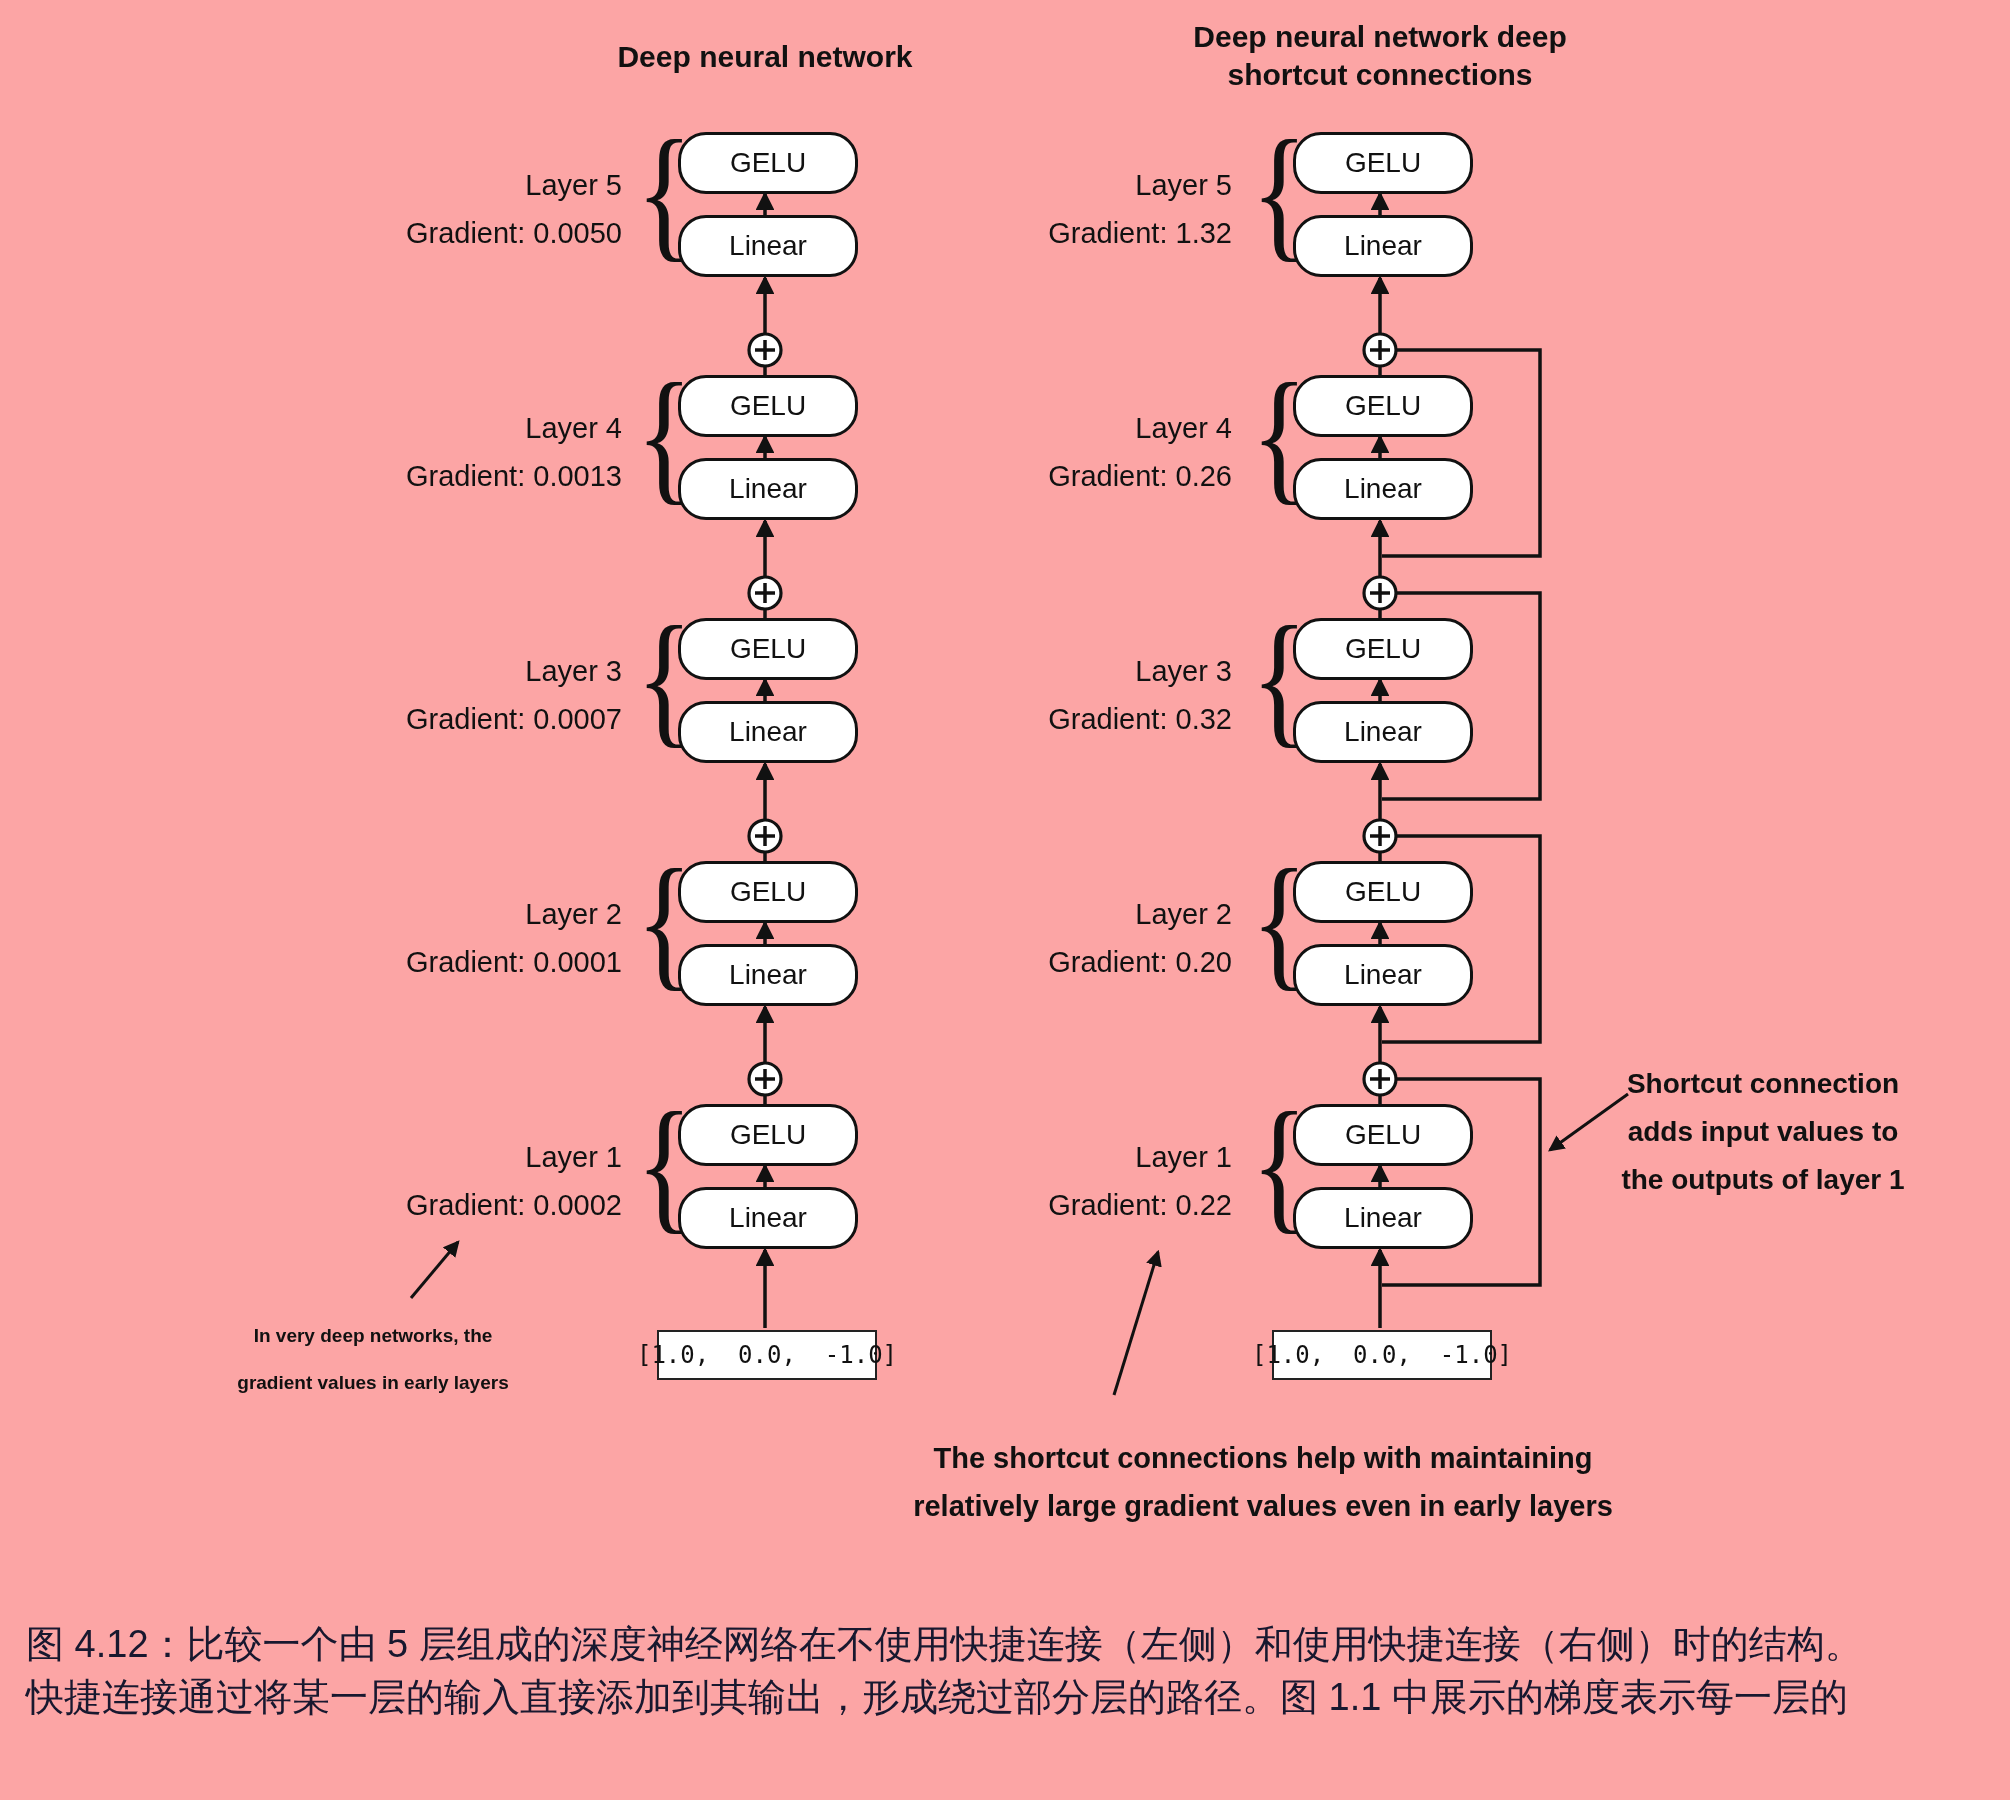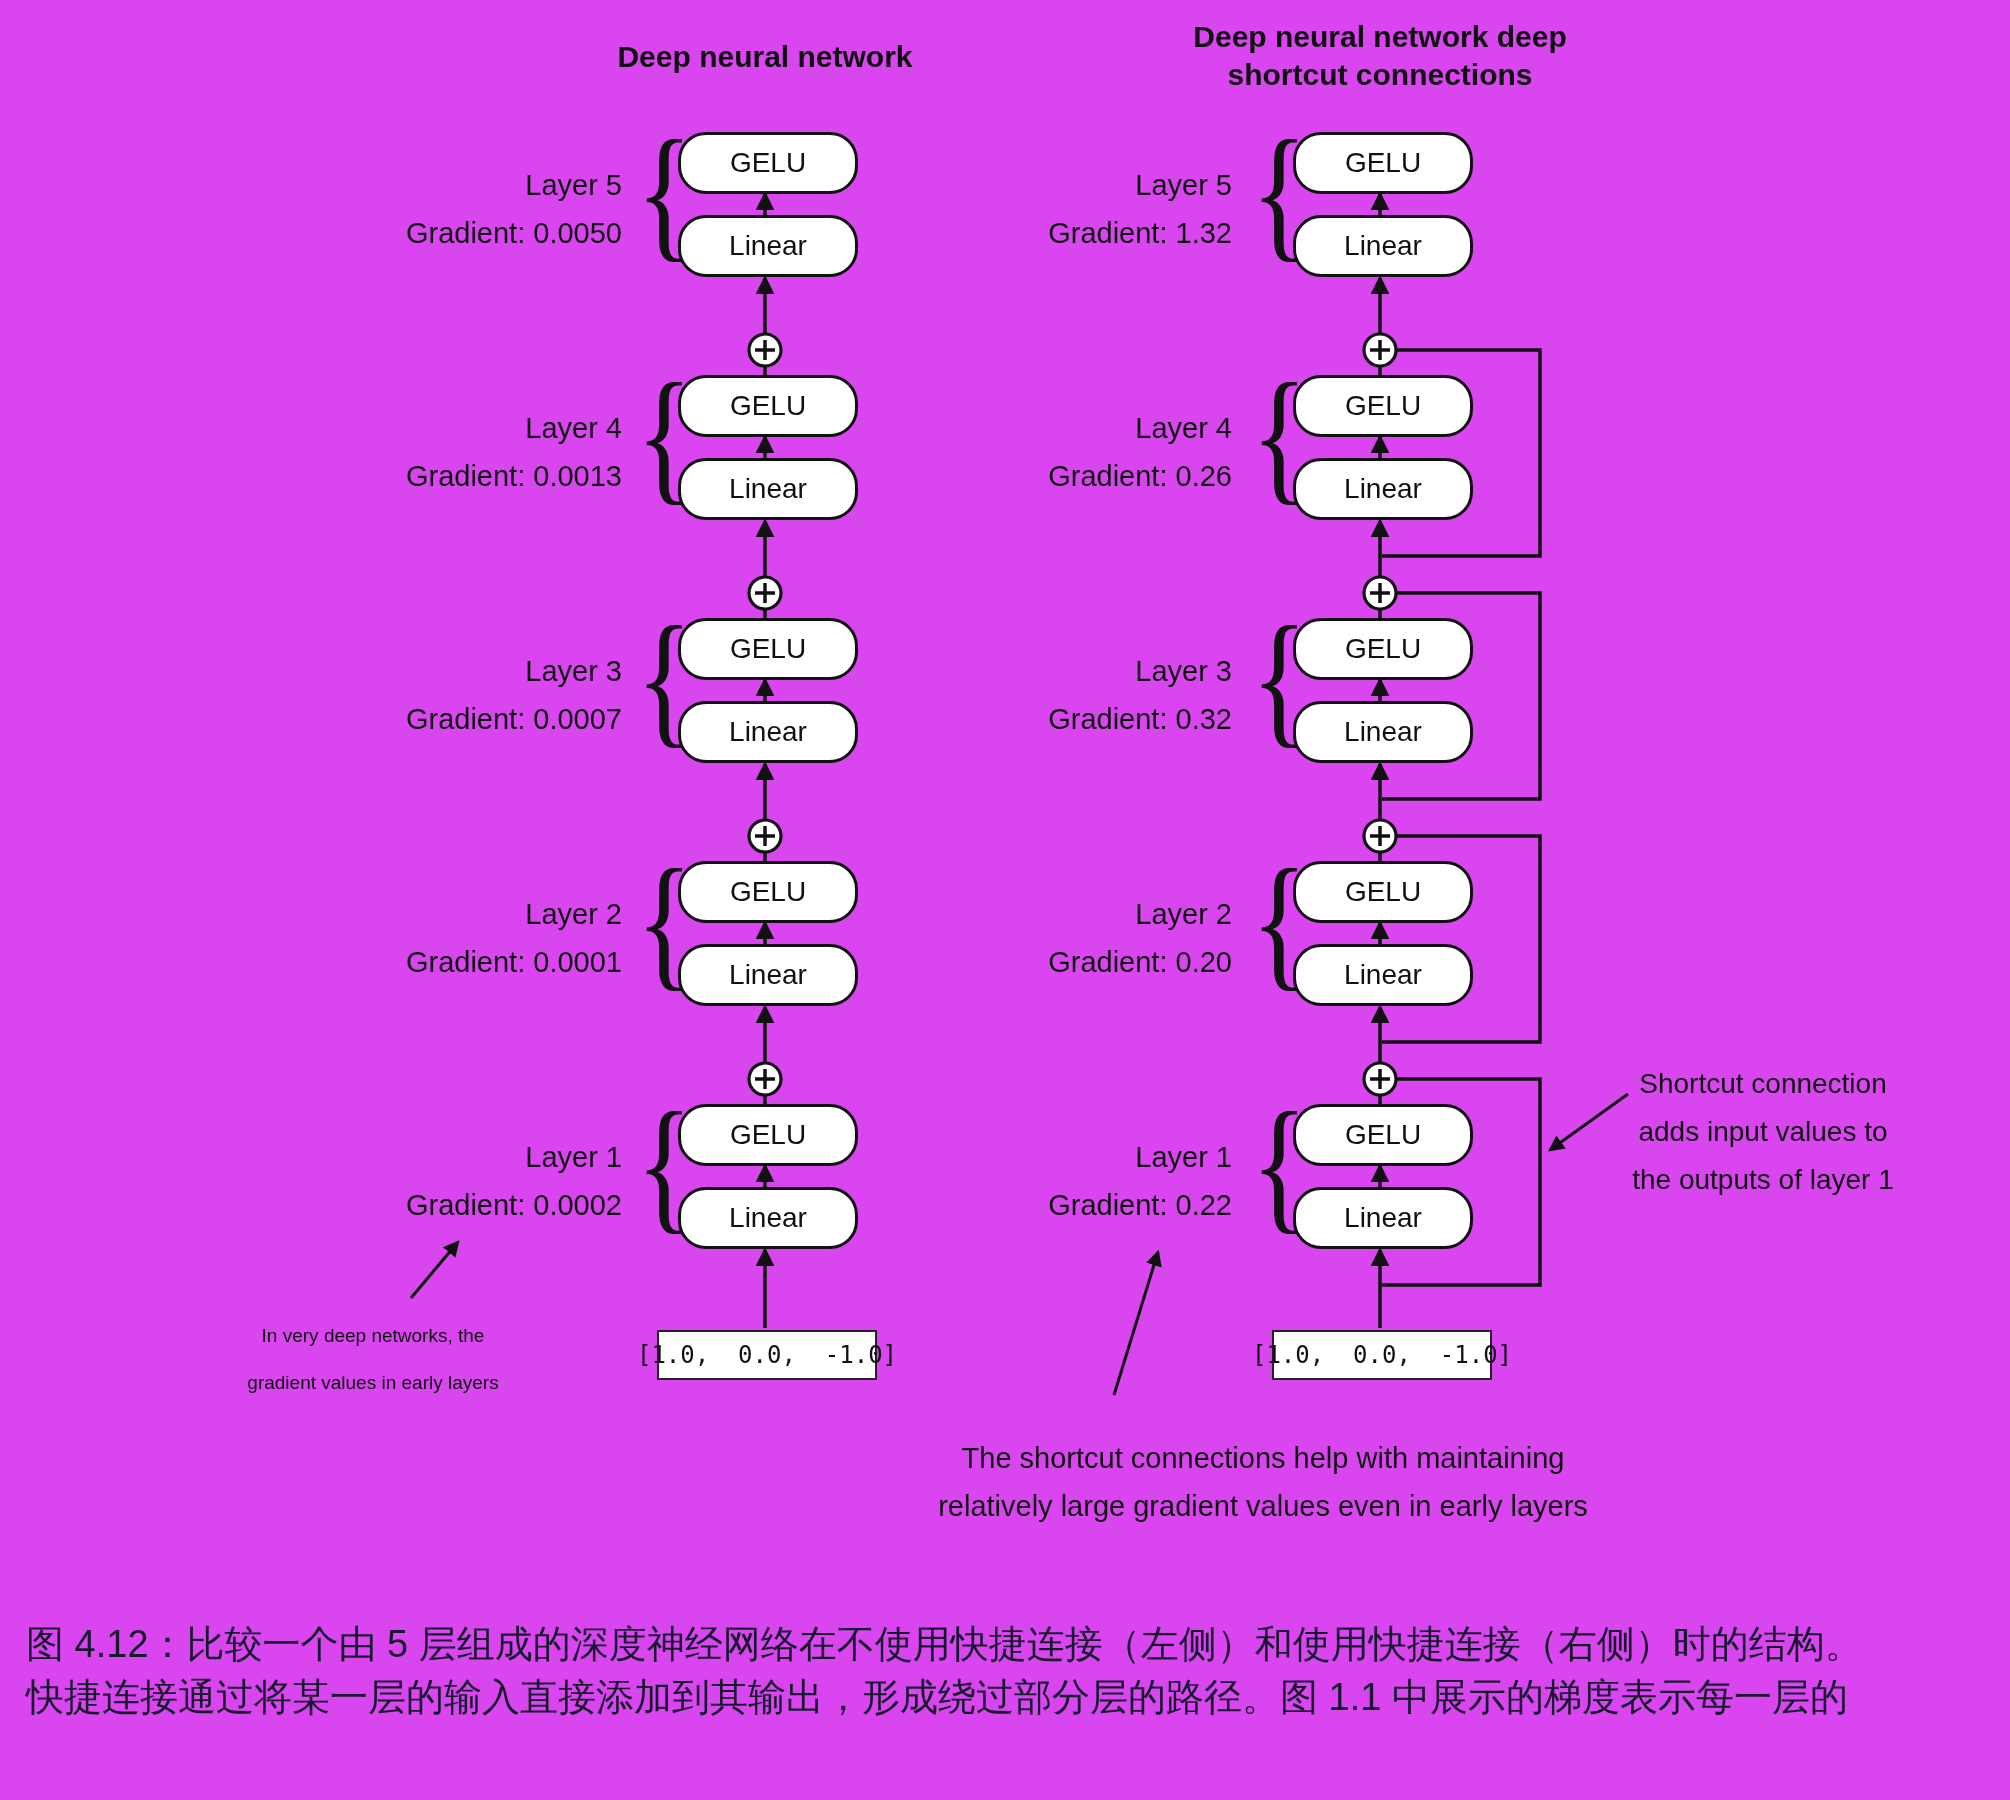--- a/index.html
+++ b/index.html
@@ -1,28 +1,28 @@
 <!DOCTYPE html>
 <html><head>
 <meta charset="utf-8">
 <style>
   html,body{margin:0;padding:0;}
-  .canvas{position:relative;width:2010px;height:1800px;background:#d946ef;overflow:hidden;
+  .canvas{position:relative;width:2010px;height:1800px;background:#fca5a5;overflow:hidden;
           font-family:"Liberation Sans",sans-serif;color:#111;}
   svg.wires{position:absolute;left:0;top:0;z-index:1;}
   .wire{stroke:#111;stroke-width:3.5;fill:none;}
   .thinwire{stroke:#111;stroke-width:3;fill:none;}
   .plus-circle{fill:#fff;stroke:#111;stroke-width:3.2;}
   .box{position:absolute;z-index:2;width:174px;height:56px;border:3.5px solid #111;border-radius:28px;
        background:#fff;display:flex;align-items:center;justify-content:center;font-size:28px;}
   .layer-label{position:absolute;z-index:2;width:360px;text-align:right;font-size:29px;line-height:48px;}
   .brace{position:absolute;z-index:2;font-family:"Liberation Serif",serif;font-size:118px;line-height:118px;
          transform:scaleY(1.25);transform-origin:center;}
   .net-title{position:absolute;z-index:2;font-weight:bold;font-size:30px;line-height:38px;text-align:center;}
-  .annot{position:absolute;z-index:2;font-weight:normal;text-align:center;}
+  .annot{position:absolute;z-index:2;font-weight:bold;text-align:center;}
   .annot1{left:88px;top:1312px;width:570px;font-size:19px;line-height:47px;}
   .annot2{left:883px;top:1434px;width:760px;font-size:29px;line-height:48px;}
   .annot3{left:1598px;top:1060px;width:330px;font-size:28px;line-height:48px;}
   .vecbox{position:absolute;z-index:2;width:216px;height:46px;border:2.5px solid #222;background:#fff;
           font-family:"DejaVu Sans Mono",monospace;font-size:24px;display:flex;align-items:center;
           justify-content:center;white-space:pre;}
   .caption{position:absolute;z-index:2;left:26px;top:1618px;width:1965px;font-size:38px;line-height:53px;
            color:#18182f;}
   .lcol{left:678px;} .rcol{left:1293px;}
   .llab{left:262px;} .rlab{left:872px;}

